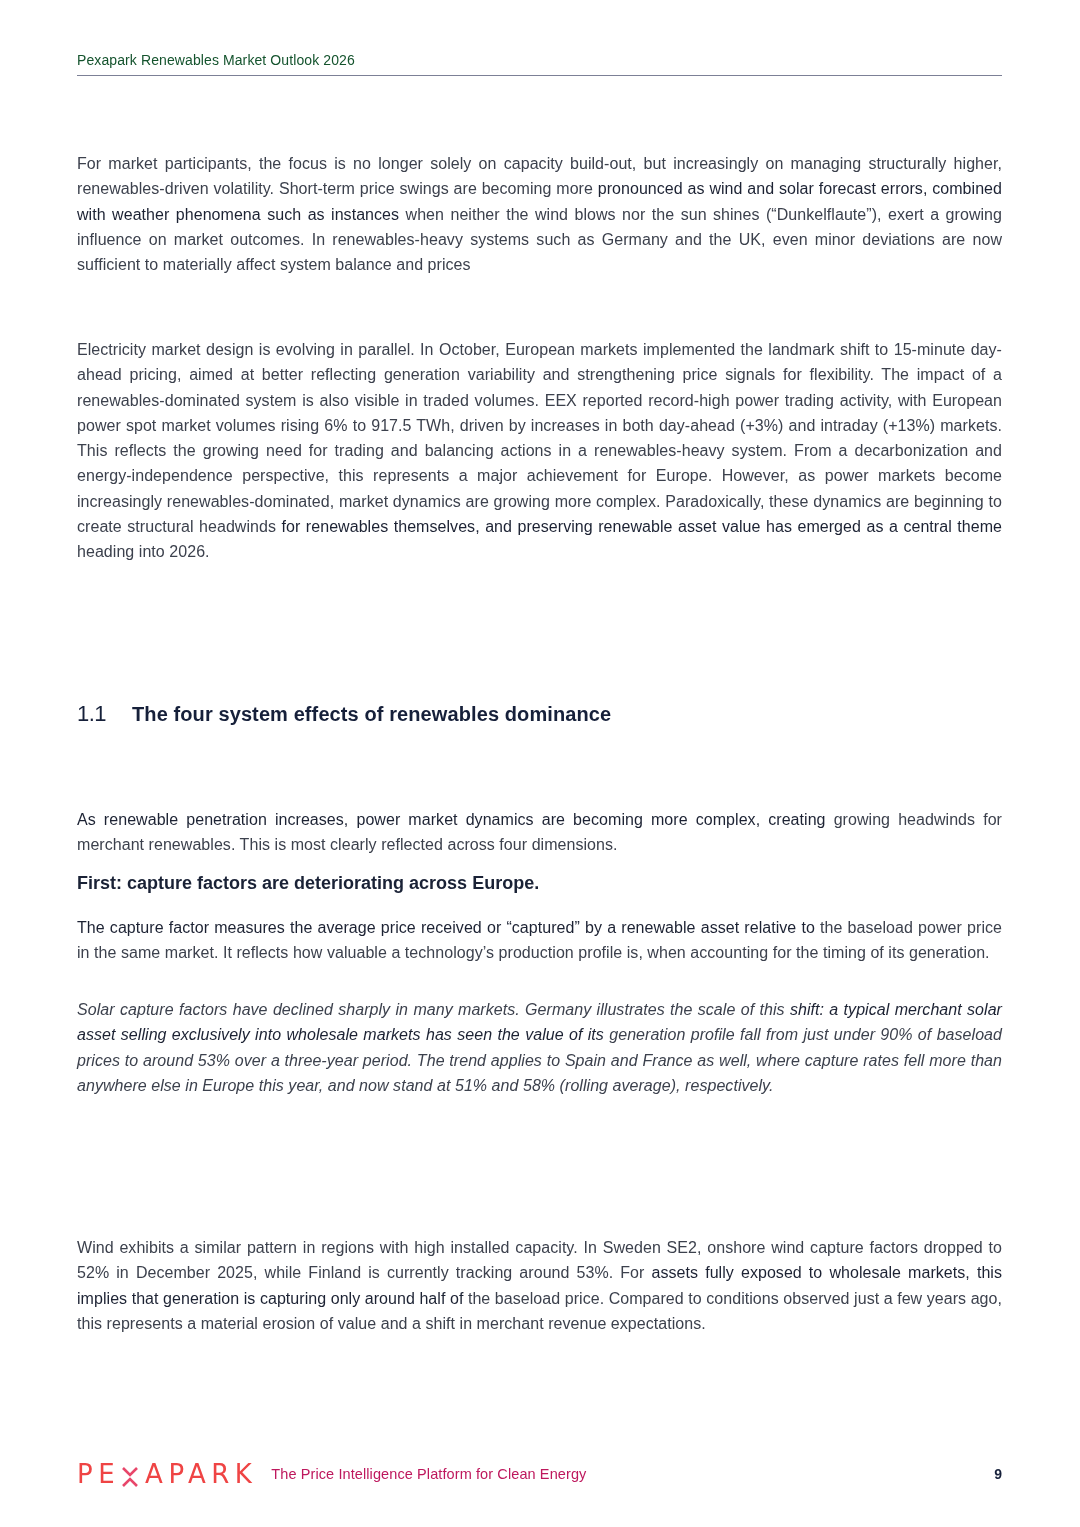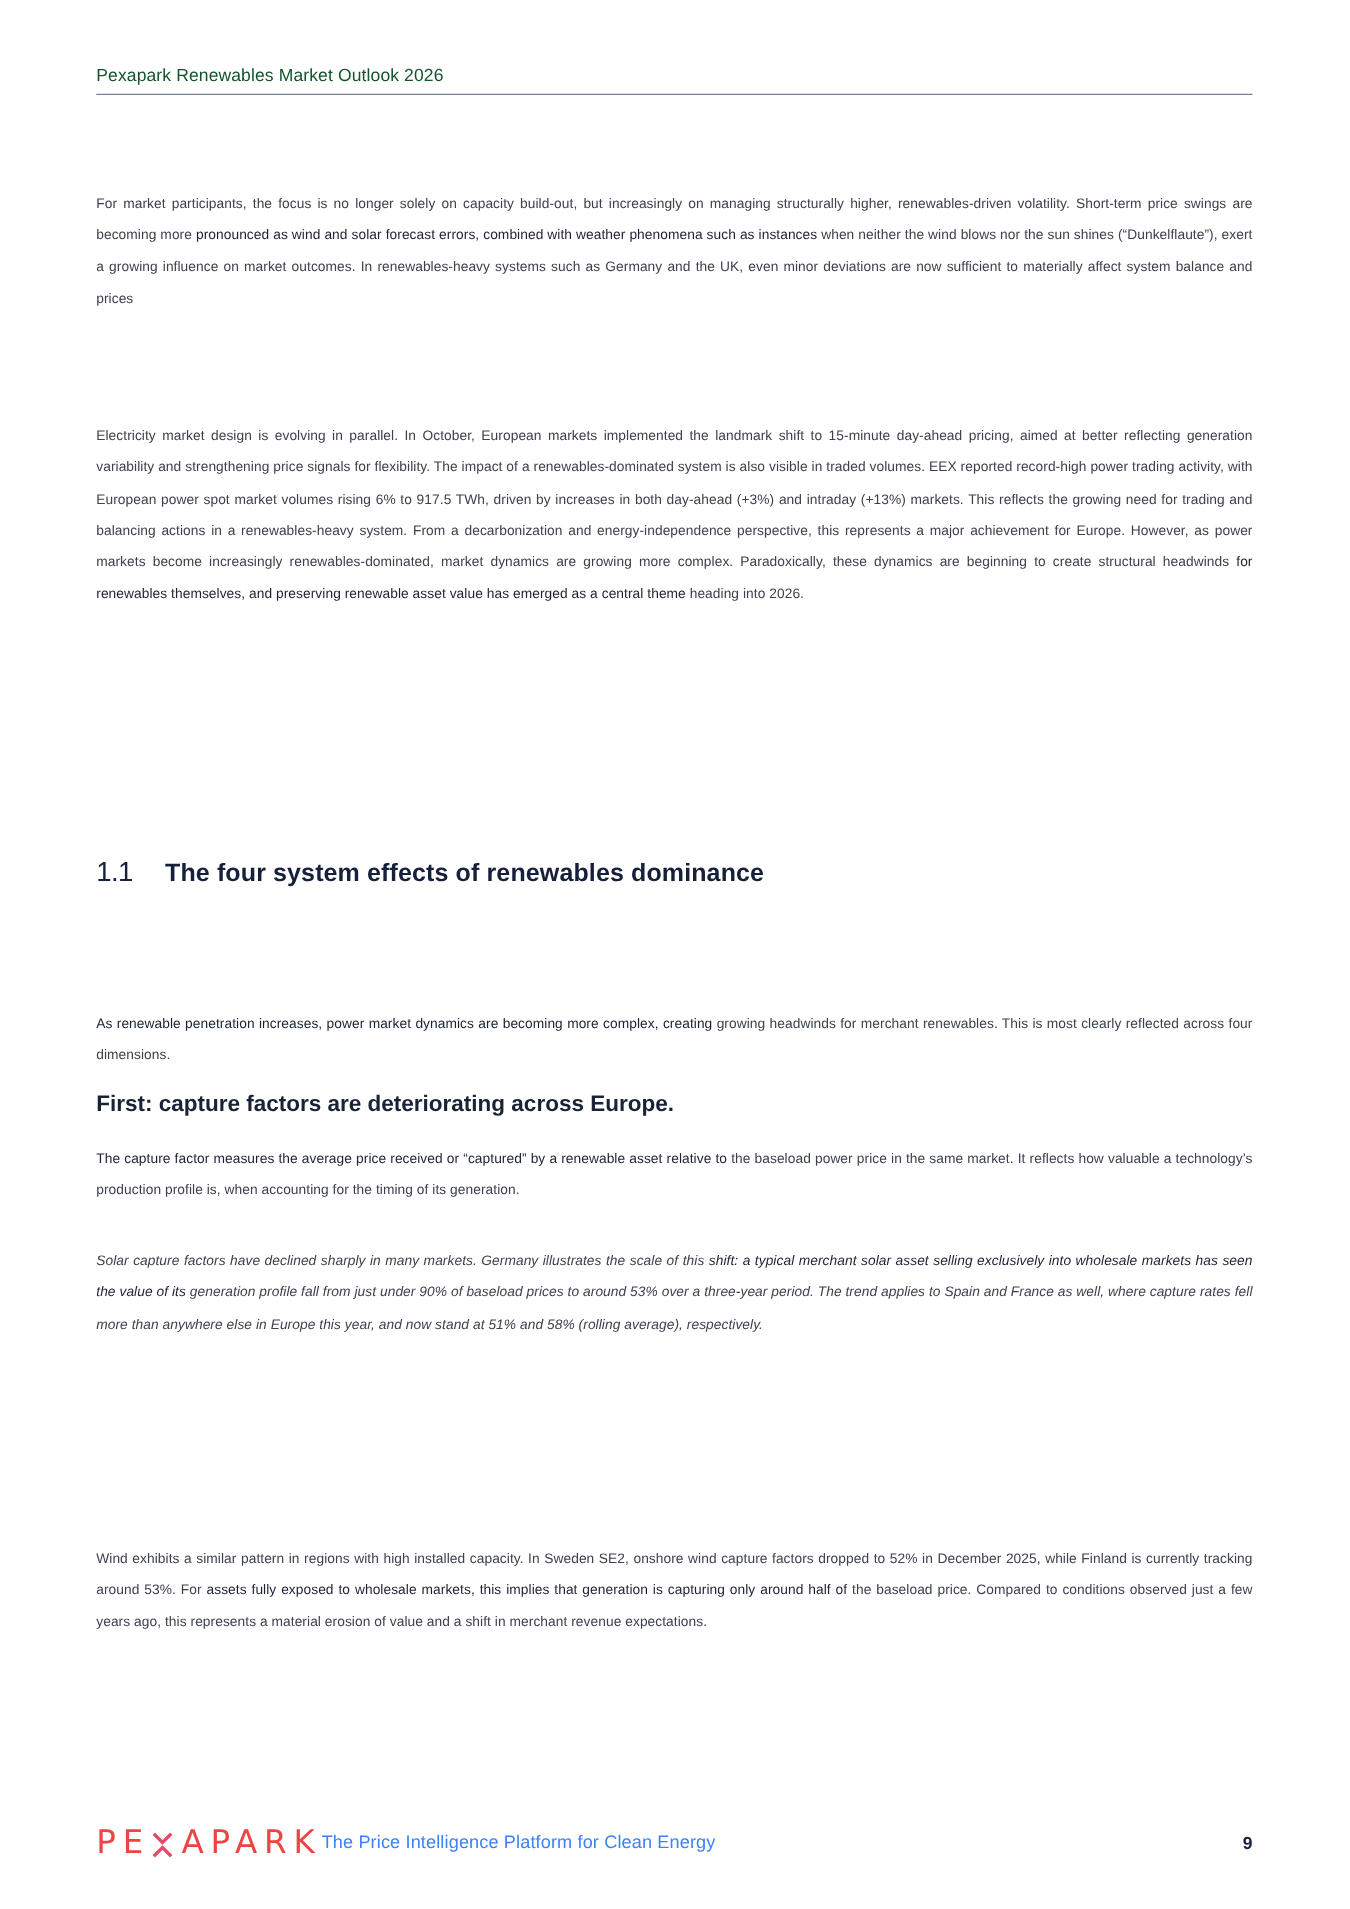--- a/index.html
+++ b/index.html
@@ -30,21 +30,21 @@
       line-height: 16px;
     }
     .content {
       position: absolute;
       left: 77px;
       top: 151px;
       width: 925px;
     }
     p.body {
       margin: 0;
-      font-size: 11px;
+      font-size: 16px;
       line-height: 25.3px;
       text-align: justify;
       color: #3c414d;
       letter-spacing: 0.05px;
     }
     p.body .em {
       color: #1c2233;
     }
     .p1 { position: absolute; top: 0; }
     .p2 { position: absolute; top: 186px; }
@@ -54,20 +54,21 @@
       left: 0;
       display: flex;
       align-items: baseline;
       color: #16203a;
     }
     .section-heading .num {
       font-size: 22px;
       font-weight: normal;
       width: 55px;
       letter-spacing: -0.5px;
+      margin-top: 16px;
     }
     .section-heading .text {
       font-size: 20px;
       font-weight: bold;
       letter-spacing: 0.1px;
     }
     .p3 { position: absolute; top: 656px; }
     .subheading {
       position: absolute;
       top: 720px;
@@ -101,22 +102,23 @@
       font-family: "DejaVu Sans", sans-serif;
     }
     .logo .x-mark {
       display: inline-block;
       width: 18px;
       height: 20px;
       margin: 0 6px 0 1px;
       position: relative;
     }
     .tagline {
+      margin-left: 14px;
       font-size: 14.5px;
-      color: #3b82f6;
+      color: #be185d;
       letter-spacing: 0.1px;
     }
     .page-number {
       position: absolute;
       right: 0;
       font-size: 14px;
       font-weight: bold;
       color: #16203a;
     }
   </style>

